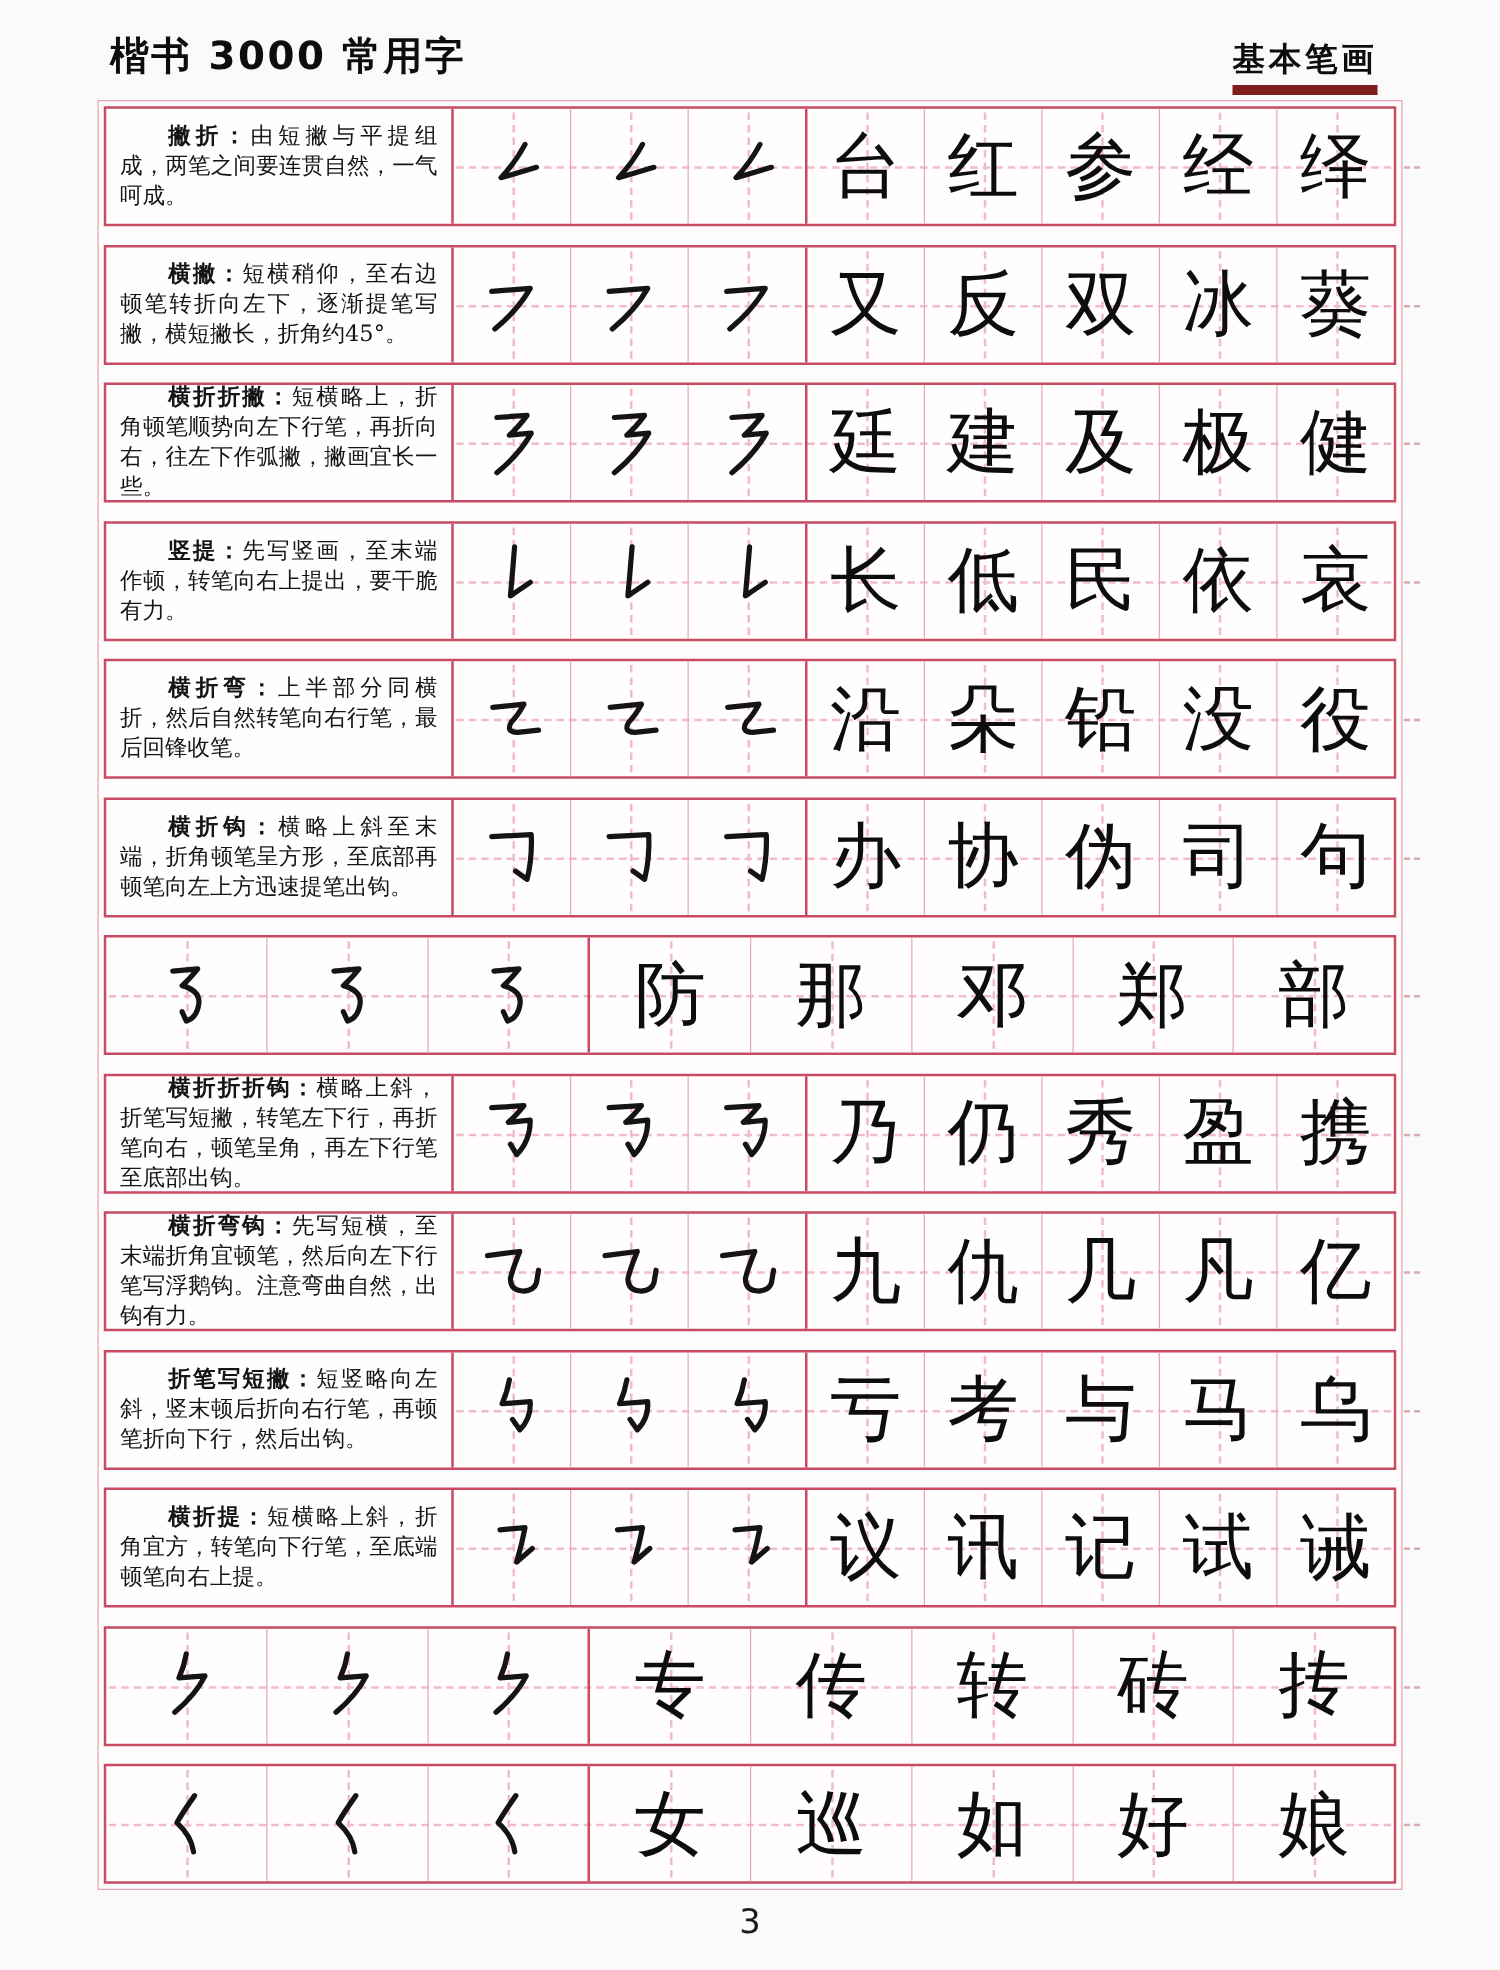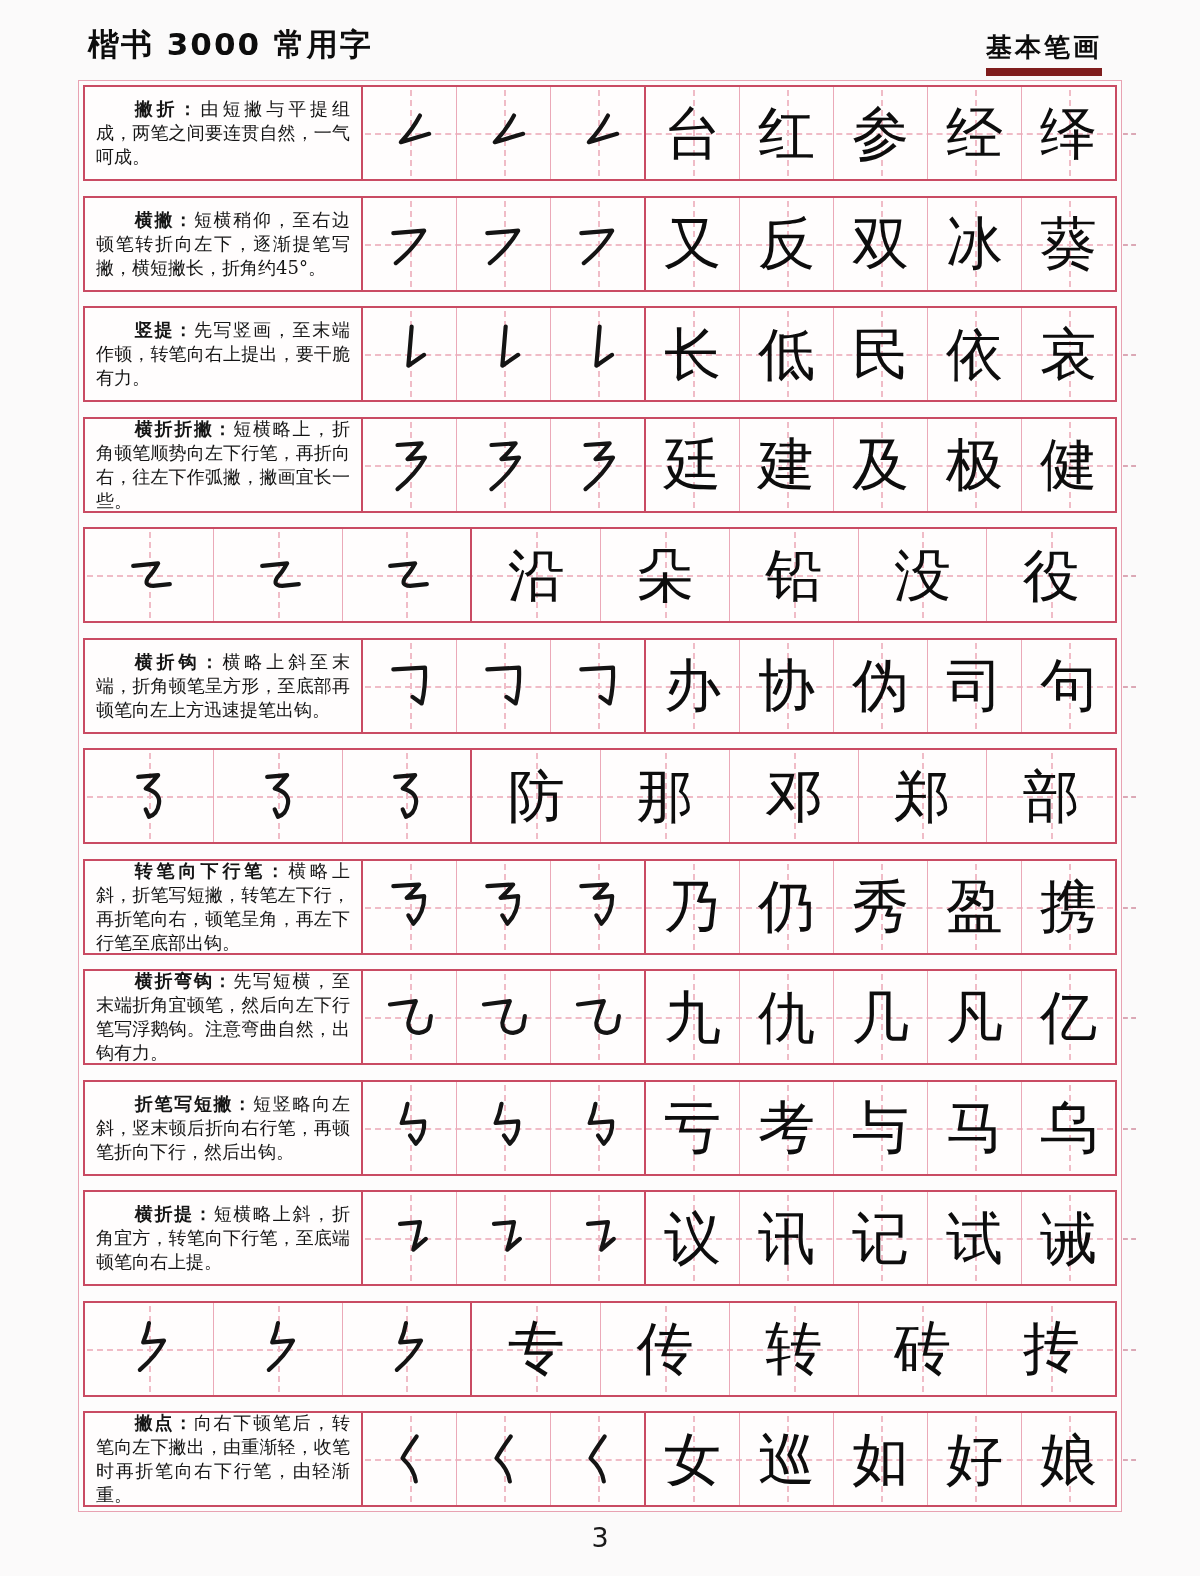--- a/index.html
+++ b/index.html
@@ -155,20 +155,59 @@
           <span class="glyph">冰</span>
         </div>
         <div class="cell">
           <span class="glyph">葵</span>
         </div>
       </div>
   </div>
 
   <div class="row">
     <div class="desc">
+      <p><b>横折折撇：</b><span>短横略上，折角顿笔顺势向左下行笔，再折向右，往左下作弧撇，撇画宜长一些。</span></p>
+    </div>
+    <div class="cells">
+      <div class="hguide"></div>
+    <div class="cell">
+          <svg viewBox="0 0 96 96">
+            <path d="M33,24 L62,22 Q53,34 45,41 L66,39 Q55,59 33,77"></path>
+          </svg>
+        </div>
+        <div class="cell">
+          <svg viewBox="0 0 96 96">
+            <path d="M33,24 L62,22 Q53,34 45,41 L66,39 Q55,59 33,77"></path>
+          </svg>
+        </div>
+        <div class="cell stroke-sep">
+          <svg viewBox="0 0 96 96">
+            <path d="M33,24 L62,22 Q53,34 45,41 L66,39 Q55,59 33,77"></path>
+          </svg>
+        </div>
+        <div class="cell">
+          <span class="glyph">廷</span>
+        </div>
+        <div class="cell">
+          <span class="glyph">建</span>
+        </div>
+        <div class="cell">
+          <span class="glyph">及</span>
+        </div>
+        <div class="cell">
+          <span class="glyph">极</span>
+        </div>
+        <div class="cell">
+          <span class="glyph">健</span>
+        </div>
+      </div>
+  </div>
+
+  <div class="row">
+    <div class="desc">
       <p><b>竖提：</b><span>先写竖画，至末端作顿，转笔向右上提出，要干脆有力。</span></p>
     </div>
     <div class="cells">
       <div class="hguide"></div>
     <div class="cell">
           <svg viewBox="0 0 96 96">
             <path d="M50,15 Q48,40 46,62 L65,49"></path>
           </svg>
         </div>
         <div class="cell">
@@ -194,58 +233,22 @@
           <span class="glyph">依</span>
         </div>
         <div class="cell">
           <span class="glyph">哀</span>
         </div>
       </div>
   </div>
 
   <div class="row">
     <div class="desc">
-      <p><b>横折折撇：</b><span>短横略上，折角顿笔顺势向左下行笔，再折向右，往左下作弧撇，撇画宜长一些。</span></p>
-    </div>
-    <div class="cells">
-      <div class="hguide"></div>
-    <div class="cell">
-          <svg viewBox="0 0 96 96">
-            <path d="M33,24 L62,22 Q53,34 45,41 L66,39 Q55,59 33,77"></path>
-          </svg>
-        </div>
-        <div class="cell">
-          <svg viewBox="0 0 96 96">
-            <path d="M33,24 L62,22 Q53,34 45,41 L66,39 Q55,59 33,77"></path>
-          </svg>
-        </div>
-        <div class="cell stroke-sep">
-          <svg viewBox="0 0 96 96">
-            <path d="M33,24 L62,22 Q53,34 45,41 L66,39 Q55,59 33,77"></path>
-          </svg>
-        </div>
-        <div class="cell">
-          <span class="glyph">廷</span>
-        </div>
-        <div class="cell">
-          <span class="glyph">建</span>
-        </div>
-        <div class="cell">
-          <span class="glyph">及</span>
-        </div>
-        <div class="cell">
-          <span class="glyph">极</span>
-        </div>
-        <div class="cell">
-          <span class="glyph">健</span>
-        </div>
-      </div>
-  </div>
-
-  <div class="row">
+      <p><b>横折弯：</b><span>上半部分同横折，然后自然转笔向右行笔，最后回锋收笔。</span></p>
+    </div>
     <div class="cells">
       <div class="hguide"></div>
     <div class="cell">
           <svg viewBox="0 0 96 96">
             <path d="M29,37 L59,34 Q53,45 47,51 Q41,61 53,61 L73,59"></path>
           </svg>
         </div>
         <div class="cell">
           <svg viewBox="0 0 96 96">
             <path d="M29,37 L59,34 Q53,45 47,51 Q41,61 53,61 L73,59"></path>
@@ -344,21 +347,21 @@
           <span class="glyph">郑</span>
         </div>
         <div class="cell">
           <span class="glyph">部</span>
         </div>
       </div>
   </div>
 
   <div class="row">
     <div class="desc">
-      <p><b>转笔向下行笔：</b><span>横略上斜，折笔写短撇，转笔左下行，再折笔向右，顿笔呈角，再左下行笔至底部出钩。</span></p>
+      <p><b>横折折折钩：</b><span>横略上斜，折笔写短撇，转笔左下行，再折笔向右，顿笔呈角，再左下行笔至底部出钩。</span></p>
     </div>
     <div class="cells">
       <div class="hguide"></div>
     <div class="cell">
           <svg viewBox="0 0 96 96">
             <path d="M28,23 L59,21 Q51,31 44,37 L65,35 Q65,55 52,68 L46,58"></path>
           </svg>
         </div>
         <div class="cell">
           <svg viewBox="0 0 96 96">
@@ -535,23 +538,20 @@
         <div class="cell">
           <span class="glyph">砖</span>
         </div>
         <div class="cell">
           <span class="glyph">抟</span>
         </div>
       </div>
   </div>
 
   <div class="row">
-    <div class="desc">
-      <p><b>撇点：</b><span>向右下顿笔后，转笔向左下撇出，由重渐轻，收笔时再折笔向右下行笔，由轻渐重。</span></p>
-    </div>
     <div class="cells">
       <div class="hguide"></div>
     <div class="cell">
           <svg viewBox="0 0 96 96">
             <path d="M56,21 Q44,38 39,47 Q53,60 55,75"></path>
           </svg>
         </div>
         <div class="cell">
           <svg viewBox="0 0 96 96">
             <path d="M56,21 Q44,38 39,47 Q53,60 55,75"></path>

